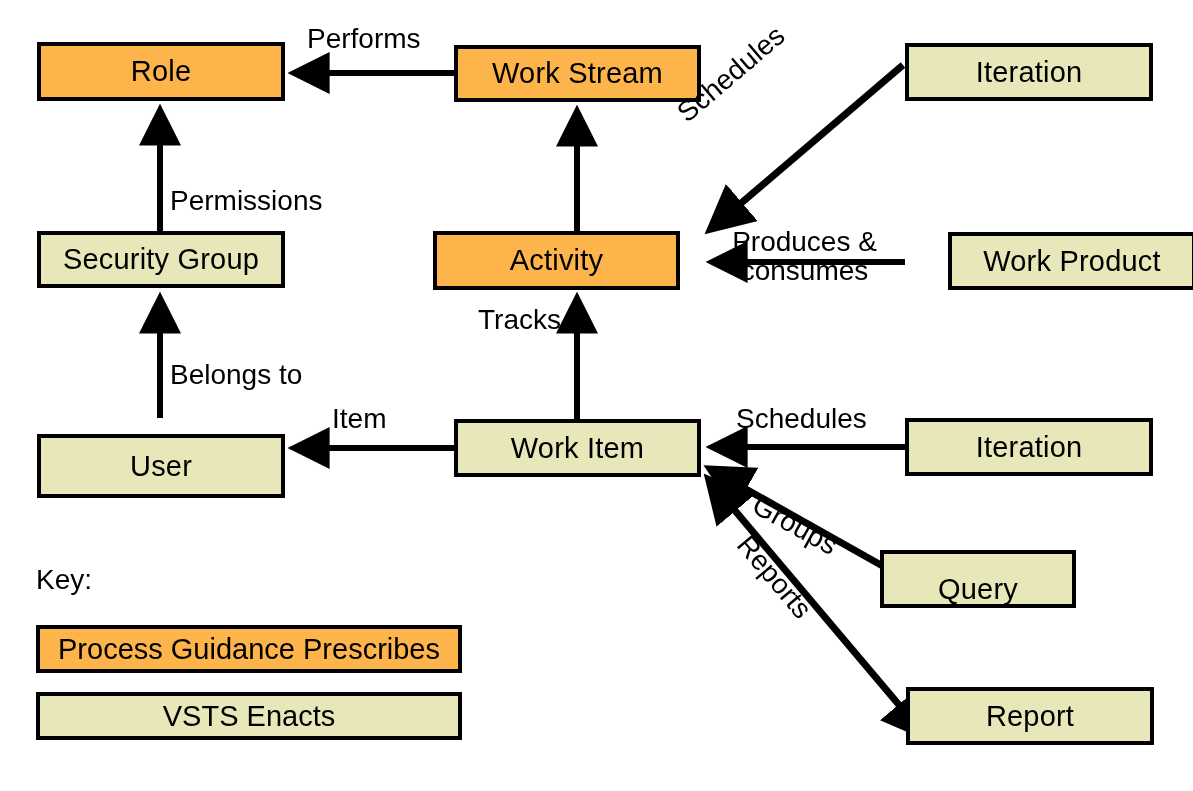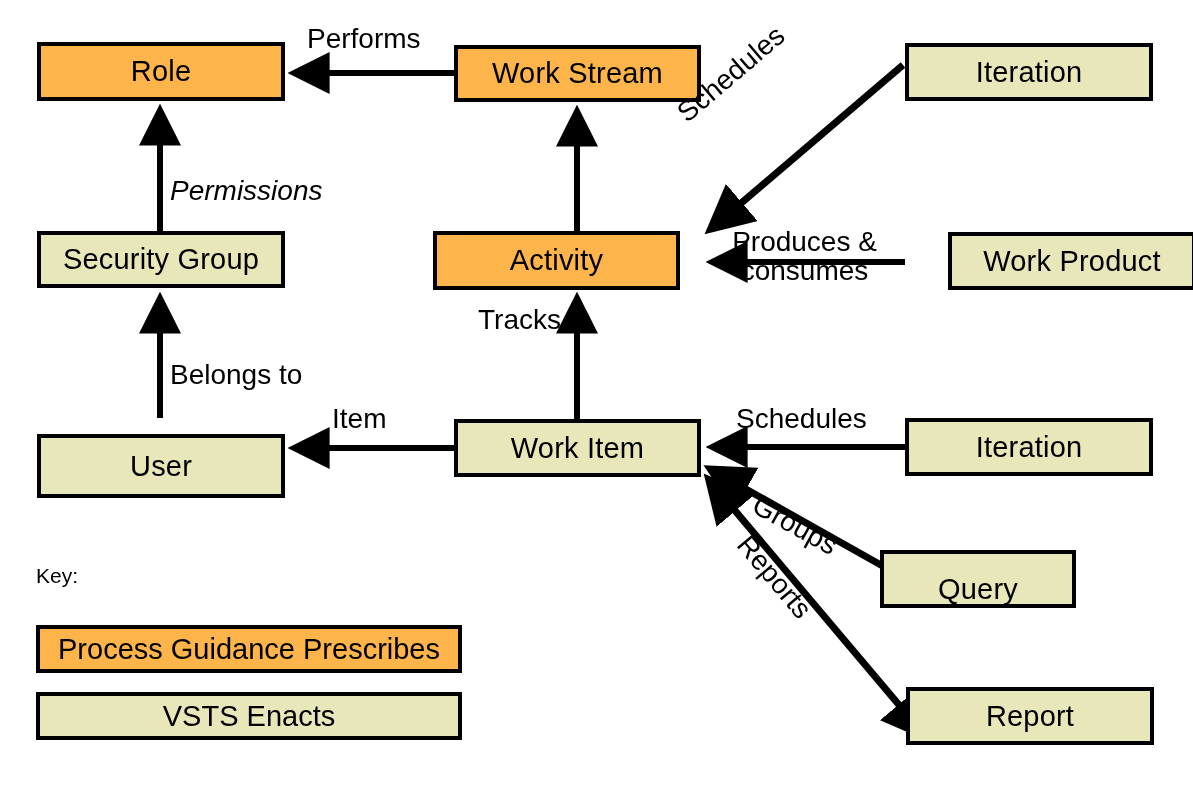--- a/index.html
+++ b/index.html
@@ -47,21 +47,21 @@
     font-size: 28px;
     color: #000000;
     line-height: 1.05;
     white-space: nowrap;
     transform-origin: left top;
   }
   .edge-label.two-line { white-space: normal; text-align: center; }
 
   .key-title {
     position: absolute;
-    font-size: 21px;
+    font-size: 28px;
     color: #000000;
   }
   .legend-box {
     position: absolute;
     box-sizing: border-box;
     border: 4px solid #000000;
     display: flex;
     align-items: center;
     justify-content: center;
     font-size: 29px;
@@ -156,21 +156,21 @@
   <div class="edge-label" style="left:307px; top:24px;">Performs</div>
 
 
   <div class="edge-label" style="left:731px; top:74px; transform: rotate(-40.5deg) translate(-50%, -50%);">Schedules</div>
 
   <div class="edge-label two-line" style="left:722px; top:227px; width:165px;">
     <div>Produces &amp;</div>
     <div>consumes</div>
   </div>
 
-  <div class="edge-label" style="left:170px; top:176px;font-style:italic;">Permissions</div>
+  <div class="edge-label" style="left:170px; top:186px;">Permissions</div>
 
   <div class="edge-label" style="left:170px; top:360px;">Belongs to</div>
 
   <div class="edge-label" style="left:478px; top:305px;">Tracks</div>
 
   <div class="edge-label" style="left:332px; top:404px;">Item</div>
 
   <div class="edge-label" style="left:736px; top:404px;">Schedules</div>
 
   <div class="edge-label" style="left:762px; top:490px; transform: rotate(29deg);">Groups</div>

